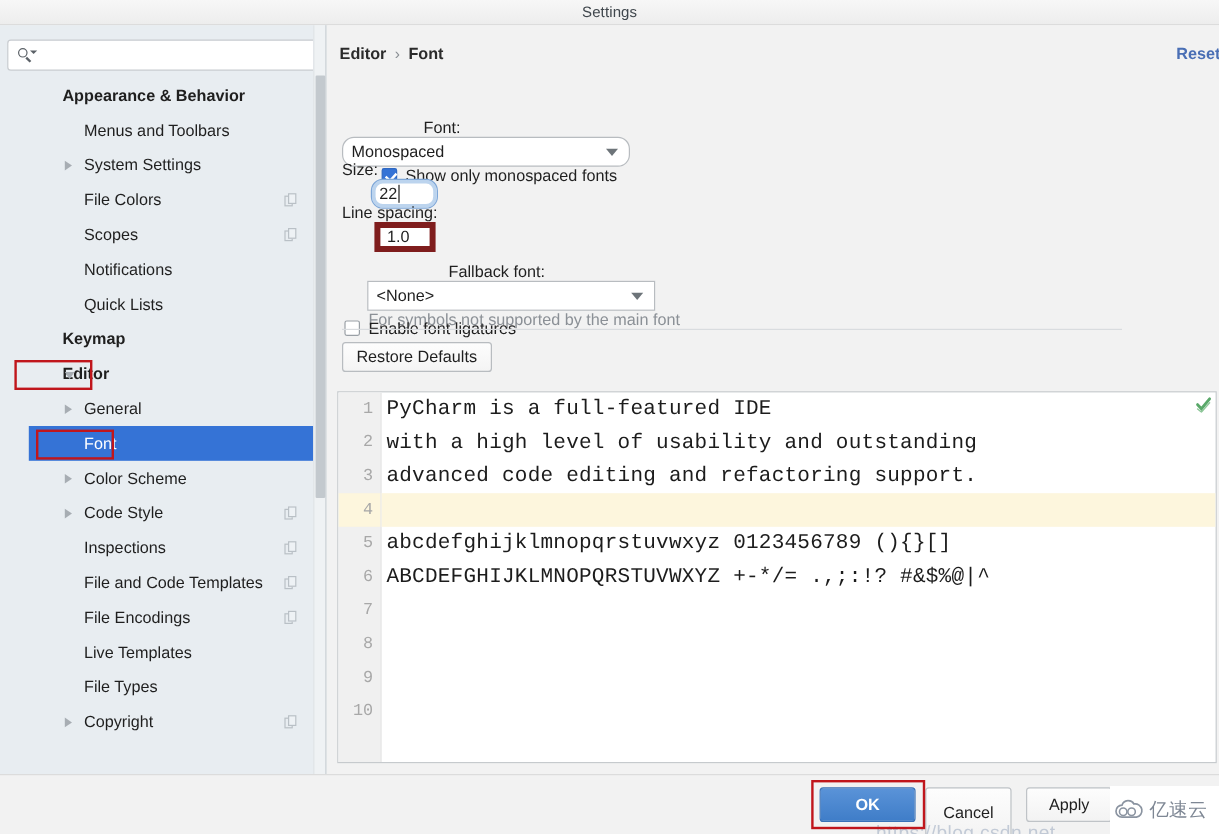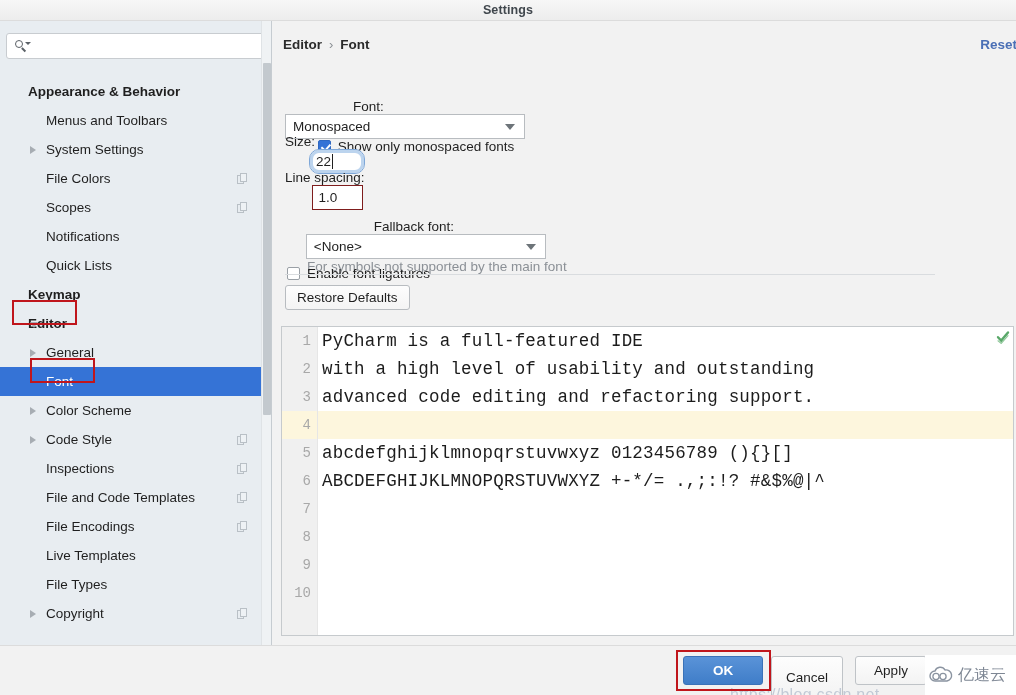--- a/index.html
+++ b/index.html
@@ -20,21 +20,21 @@
 
   
   .titlebar {
     position: absolute; left: 0; top: 0;
     width: 1016px; height: 21px;
     background: linear-gradient(to bottom, #f7f7f7 0%, #ededed 100%);
     border-bottom: 1px solid #dcdcdc;
     display: flex; align-items: center; justify-content: center;
   }
   .titlebar .title {
-    font-size: 12.5px; font-weight: bold; color: #40474d;
+    font-size: 12.5px; font-weight: normal; color: #40474d;
     letter-spacing: .1px;
   }
 
   
   .sidebar {
     position: absolute; left: 0; top: 21px;
     width: 272px; height: 624px;
     background: #e8edf1;
     border-right: 1px solid #c6ccd1;
   }
@@ -68,23 +68,24 @@
     border-right: 3px solid transparent;
     border-top: 3.5px solid #5b6167;
   }
   .search-input {
     border: none; outline: none; background: transparent;
     font-family: "Liberation Sans", sans-serif; font-size: 12.5px;
     height: 22px; flex: 1 1 auto; color: #1f1f1f;
   }
 
   .tree {
-    position: absolute; left: 0; top: 56px;
+    position: absolute; left: 0; top: 44px;
     width: 262px; height: 576px;
     overflow: hidden;
+    padding-left: 24px;
   }
   .node {
     position: relative;
     height: 29px;
     display: flex; align-items: center;
     white-space: nowrap;
     cursor: default;
   }
   .node .twisty {
     position: absolute; left: 30px; top: 50%;
@@ -181,21 +182,21 @@
   }
   .combo .arrow {
     width: 0; height: 0; margin-right: 9px;
     border-left: 5px solid transparent;
     border-right: 5px solid transparent;
     border-top: 6px solid #6d7479;
   }
 
   .textfield {
     background: #ffffff;
-    border: 1px solid #7f1d1d;
+    border: 5px solid #7f1d1d;
     height: 25px;
     display: flex; align-items: center;
     font-size: 13.5px; color: #1f1f1f;
     padding-left: 6px;
   }
   .textfield.focused {
     border: 1px solid #7ea7d8;
     outline: 2px solid #bcd4ee;
     outline-offset: -4px;
     box-shadow: 0 0 0 2px #bcd4ee inset;
@@ -476,21 +477,21 @@
     <div class="breadcrumb">
       <span>Editor</span>
       <span class="sep">›</span>
       <span>Font</span>
     </div>
 
     <div class="reset-link">Reset</div>
 
     <div class="form-row" style="left:12px; top:78px;">
       <span class="form-label" style="width:104px;">Font:</span>
-      <span class="combo" style="width:240px;">
+      <span class="combo" style="width:240px;border-radius:10px;">
         <span class="val">Monospaced</span>
         <span class="arrow"></span>
       </span>
       <span class="checkline" style="margin-left:22px;">
         <span class="cbox on"></span>
         <span class="check-label">Show only monospaced fonts</span>
       </span>
     </div>
 
     <div class="form-row" style="left:12px; top:113px;">

